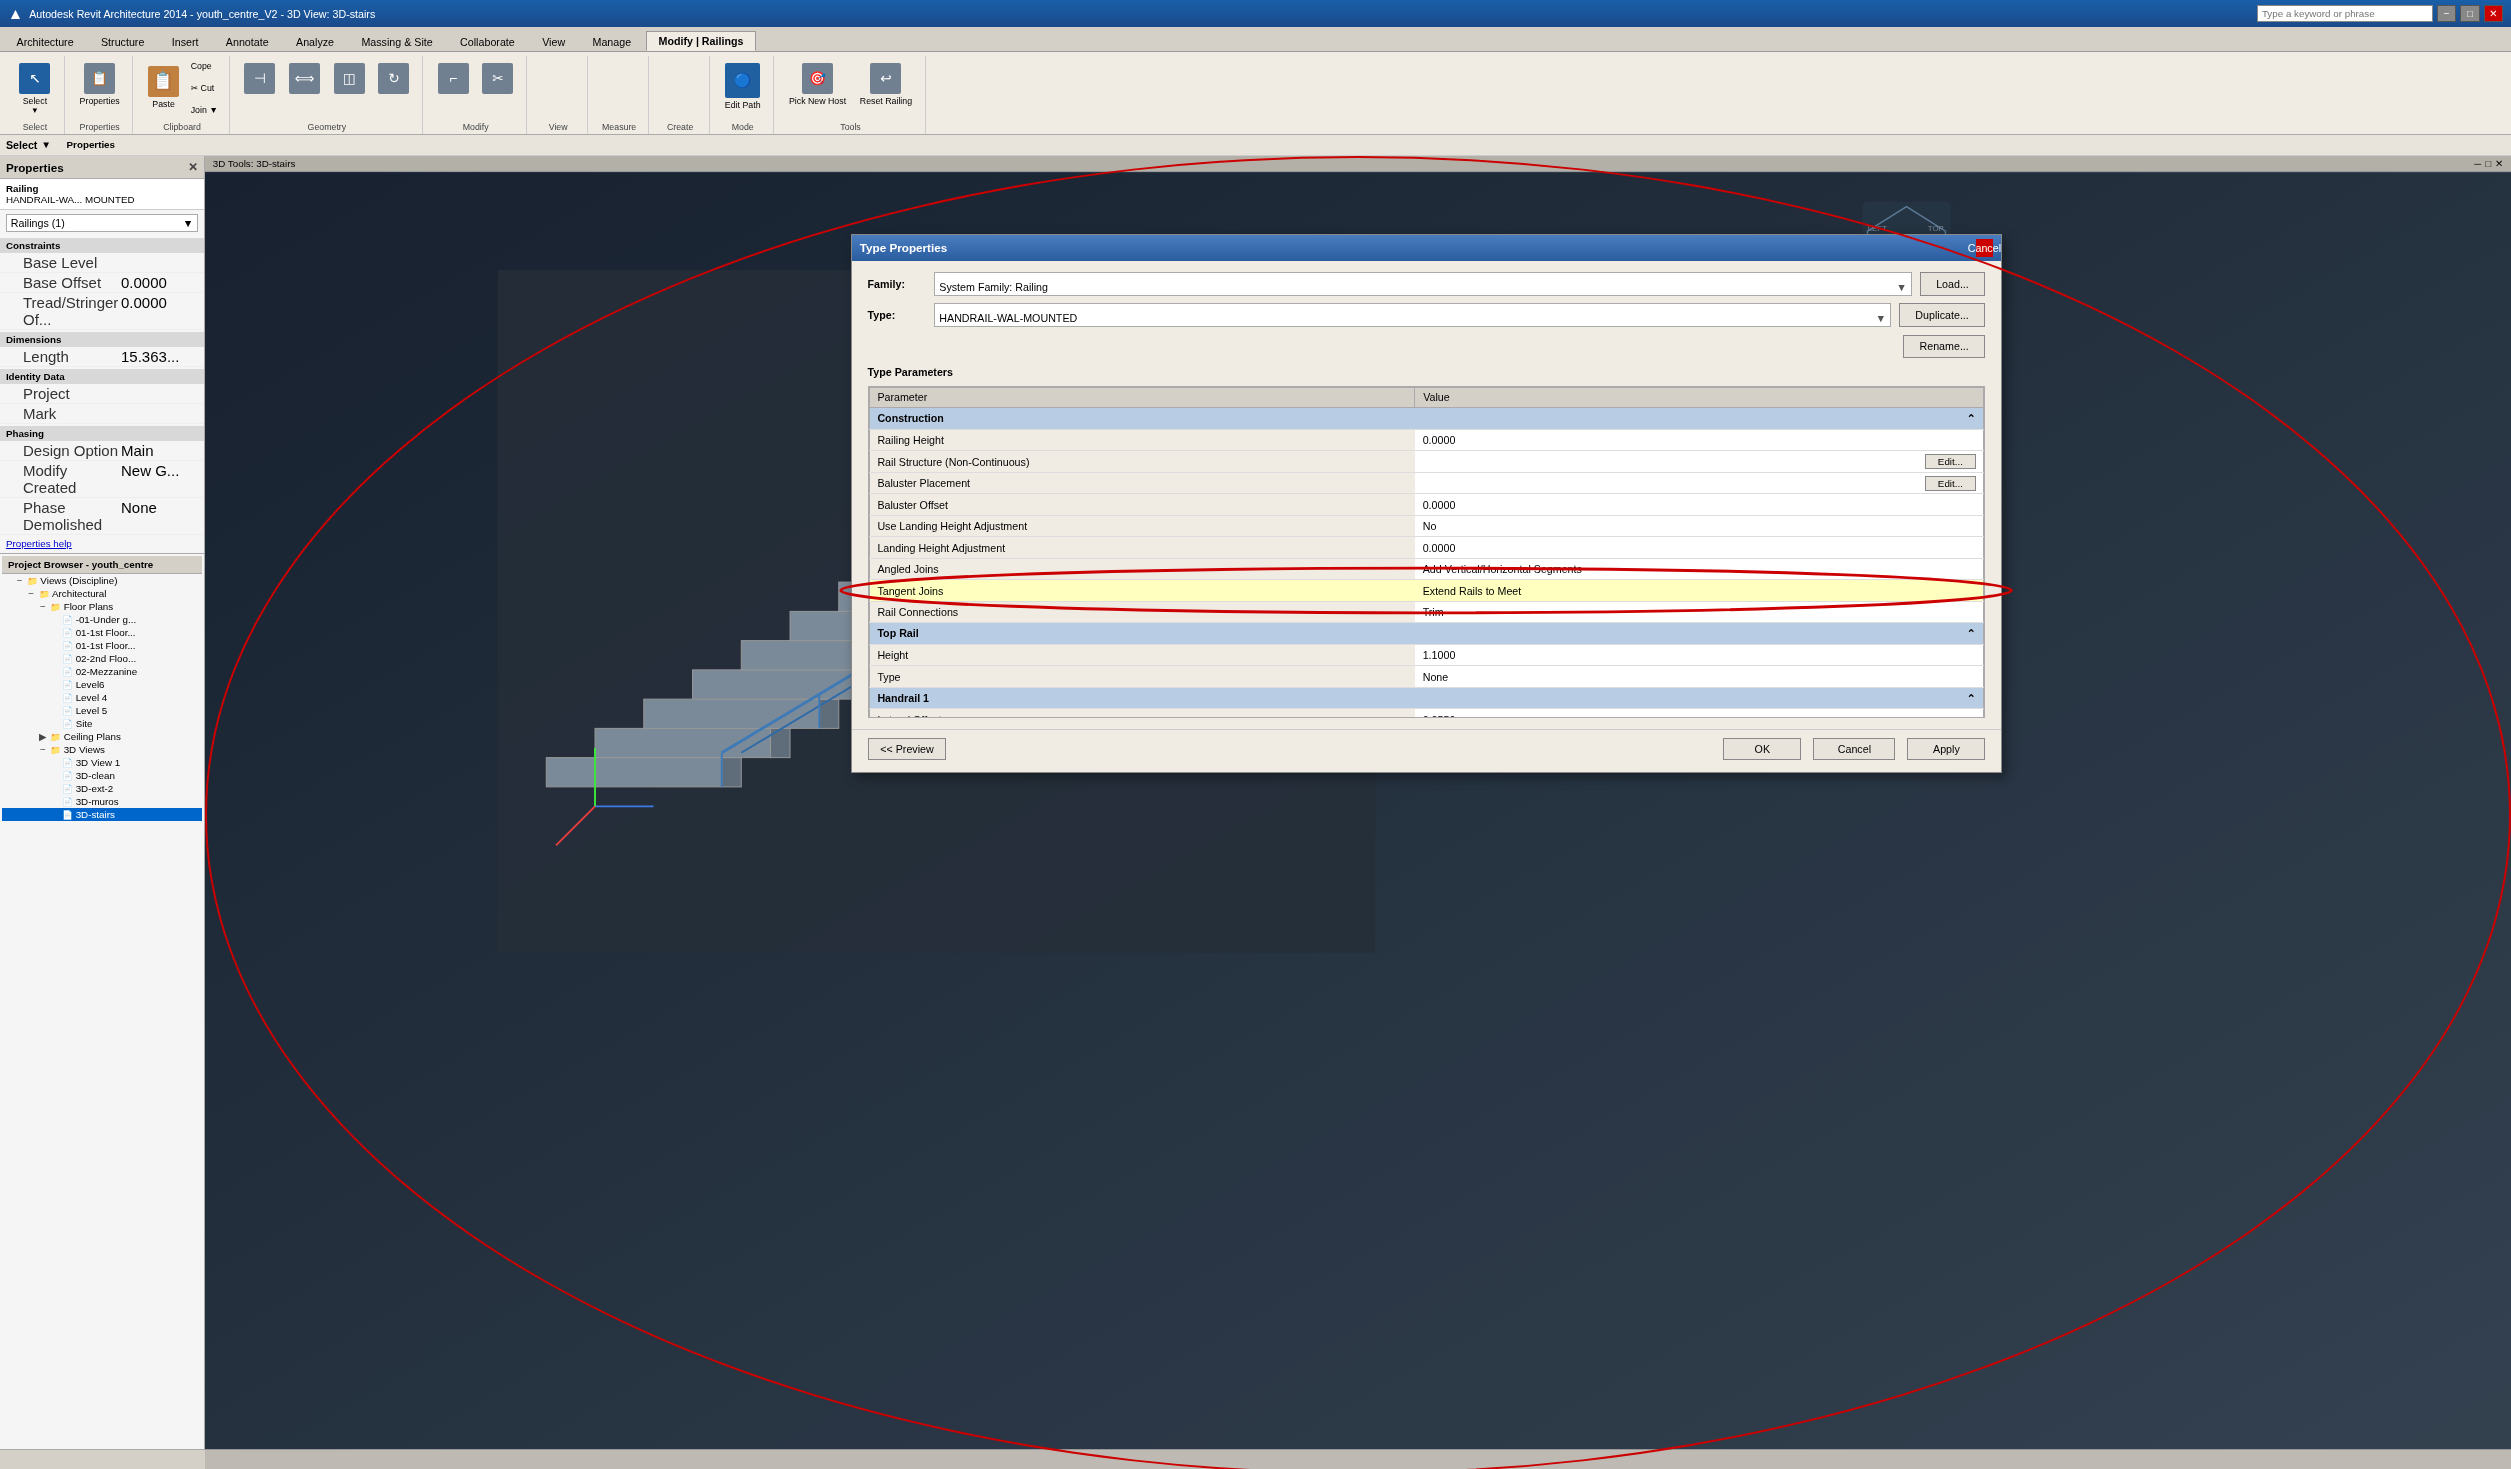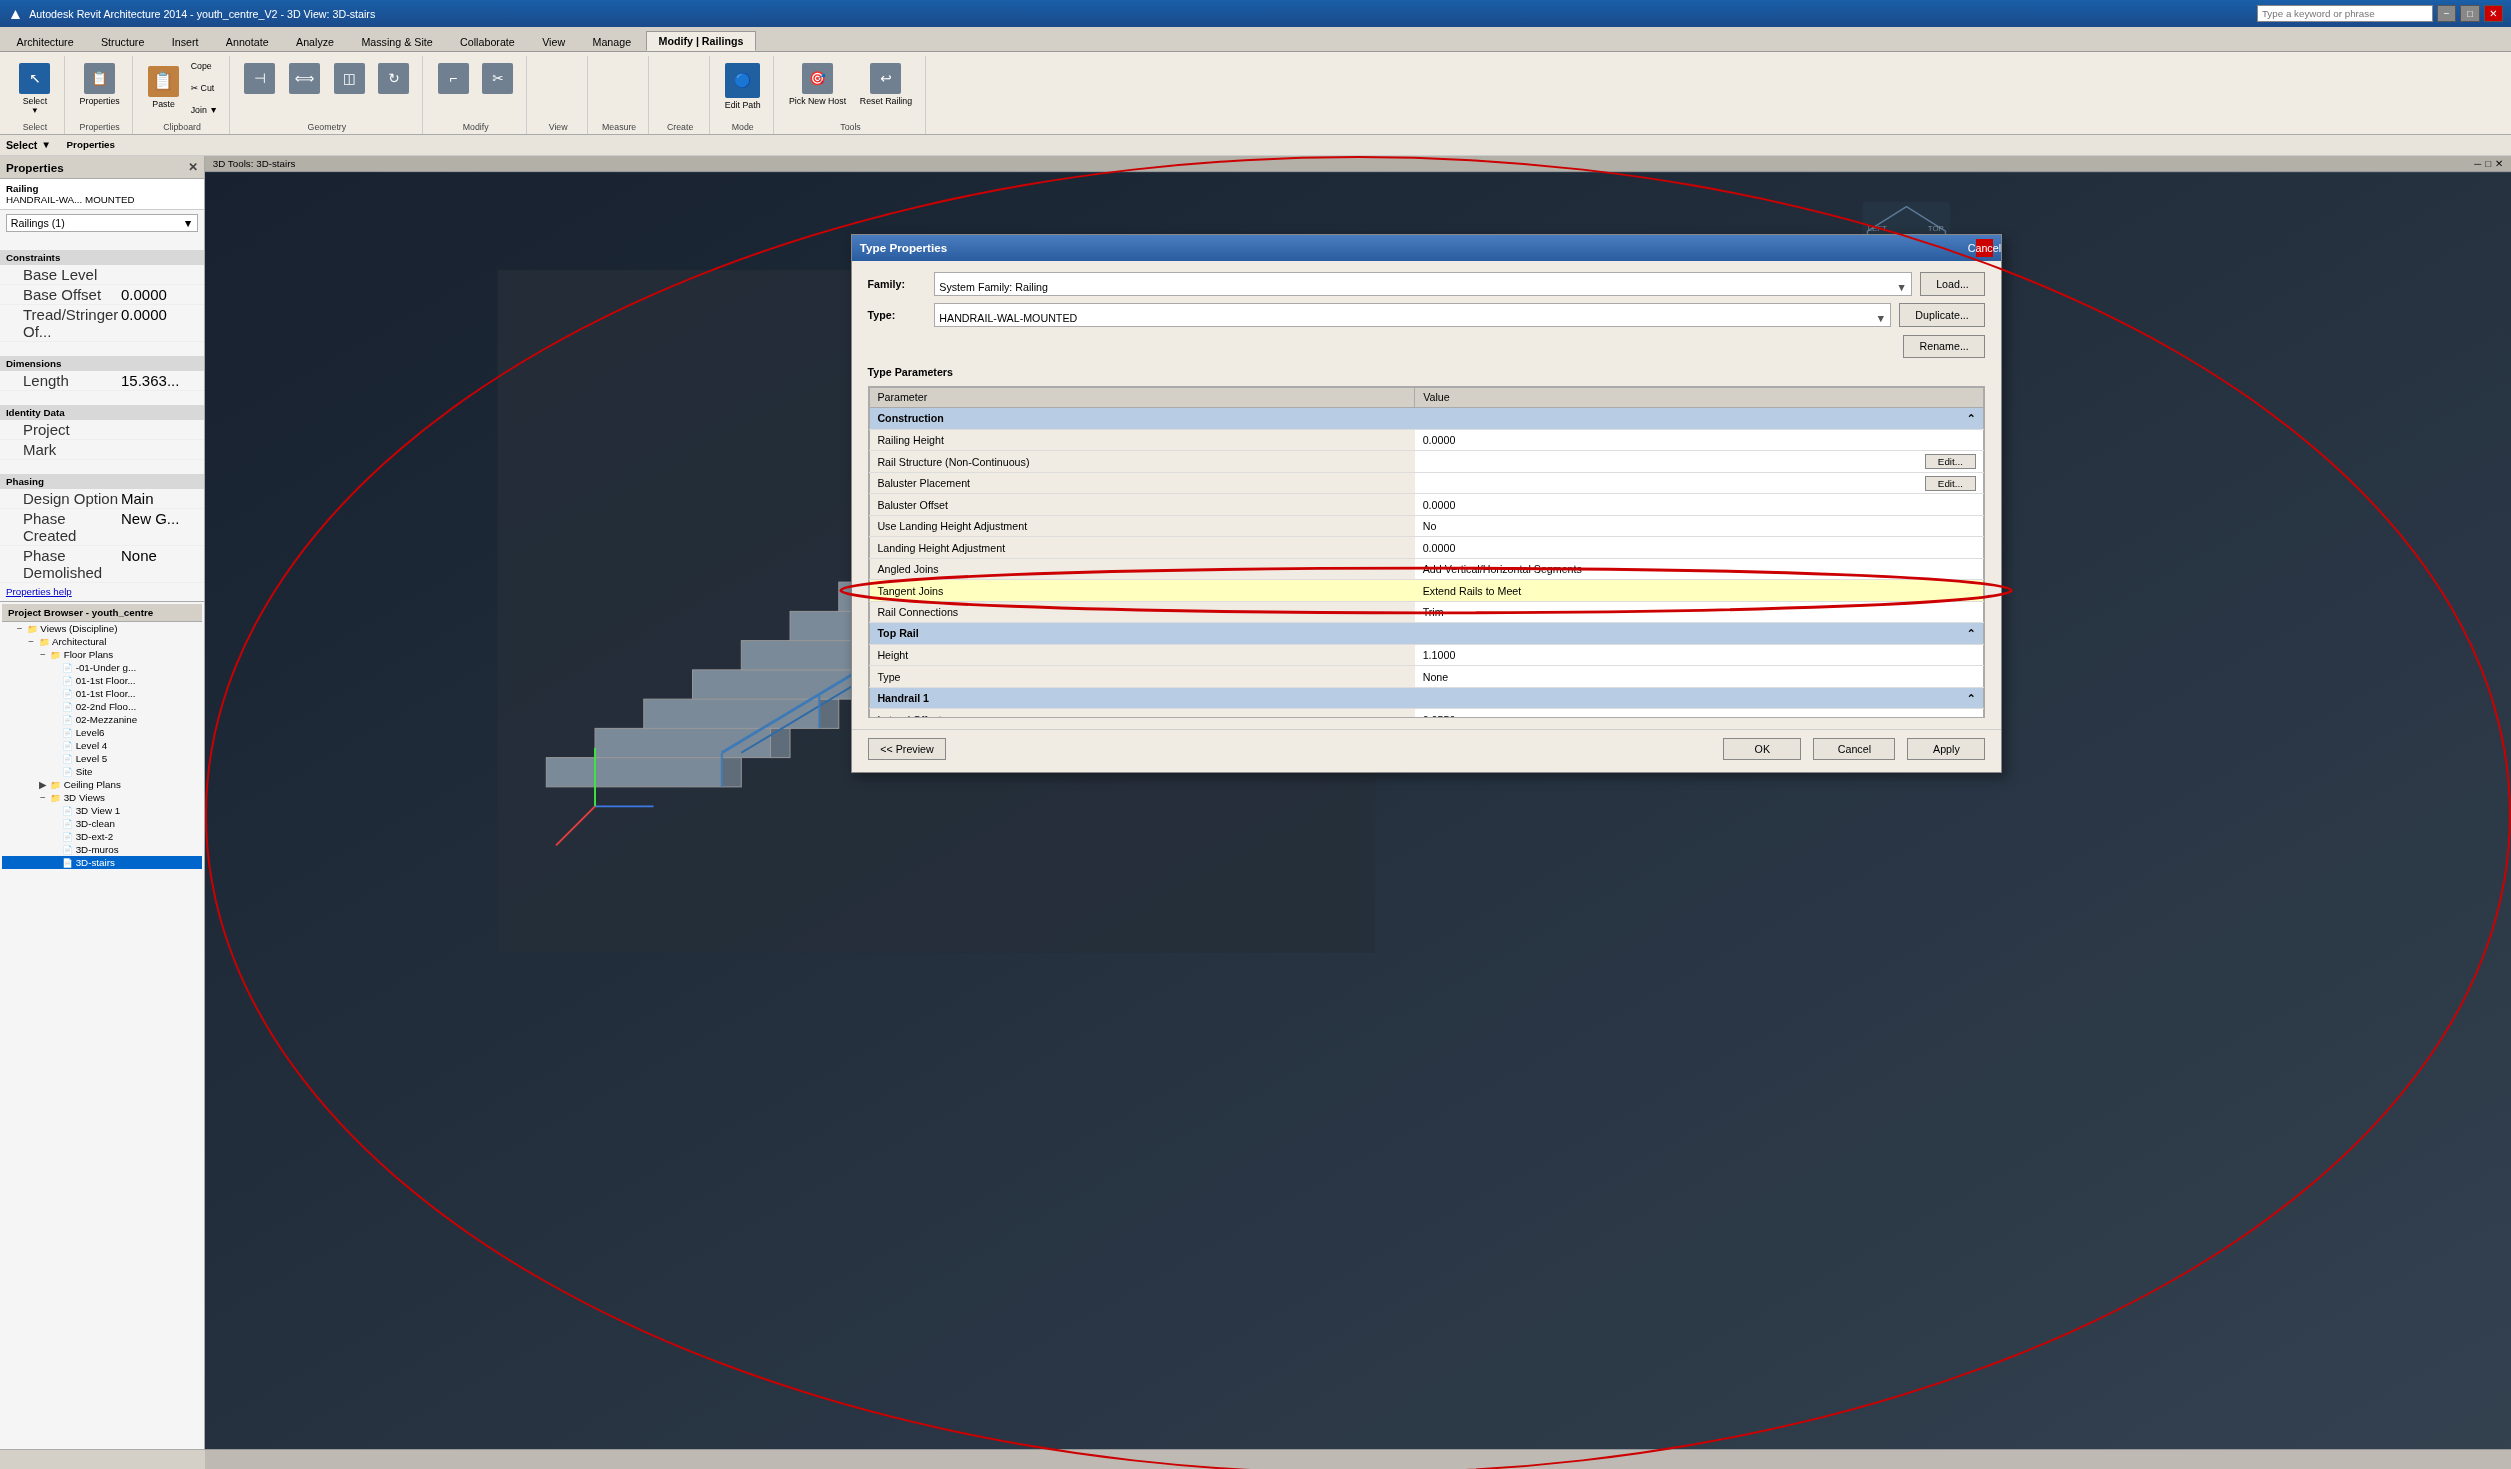--- a/index.html
+++ b/index.html
@@ -169,21 +169,21 @@
       display: flex;
       align-items: center;
       justify-content: space-between;
       cursor: pointer;
     }
     .prop-section-header {
       background: #d8d8d8;
       padding: 2px 5.9px;
       font-weight: bold;
       font-size: 9.8px;
-      margin-top: 14px;
+      margin-top: 2px;
     }
     .prop-row {
       display: flex;
       padding: 1px 23px;
       font-size: 15px;
       border-bottom: 1px solid #eee;
     }
     .prop-label { width: 98px; color: #333; }
     .prop-value { color: #000; flex: 1; }
     #properties-help {
@@ -660,21 +660,21 @@
     </div>
 
     <div class="prop-section-header">
       <span>Phasing</span>
     </div>
     <div class="prop-row">
       <span class="prop-label">Design Option</span>
       <span class="prop-value">Main</span>
     </div>
     <div class="prop-row">
-      <span class="prop-label">Phase Created</span>
+      <span class="prop-label">Modify Created</span>
       <span class="prop-value">New G...</span>
     </div>
     <div class="prop-row">
       <span class="prop-label">Phase Demolished</span>
       <span class="prop-value">None</span>
     </div>
 
     <div id="properties-help">Properties help</div>
 
     <div id="project-browser">

